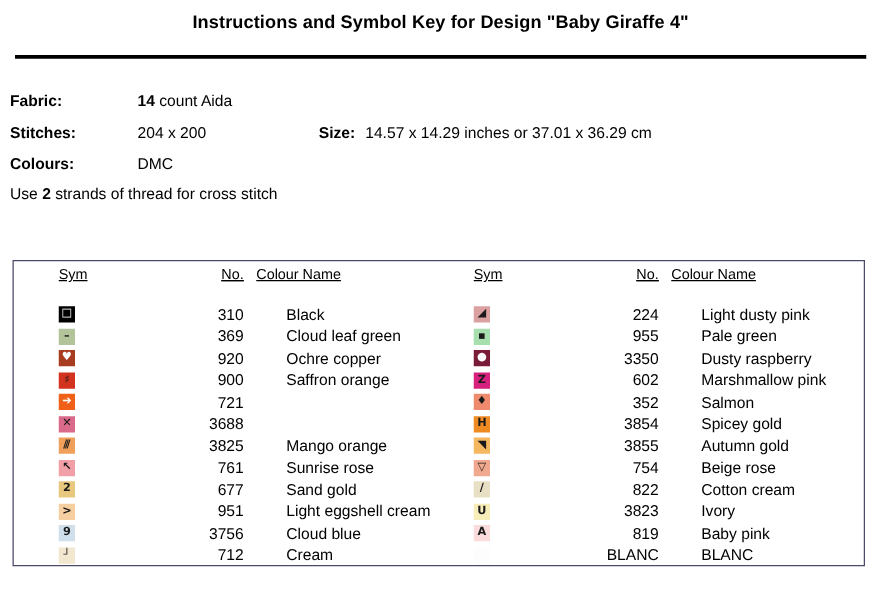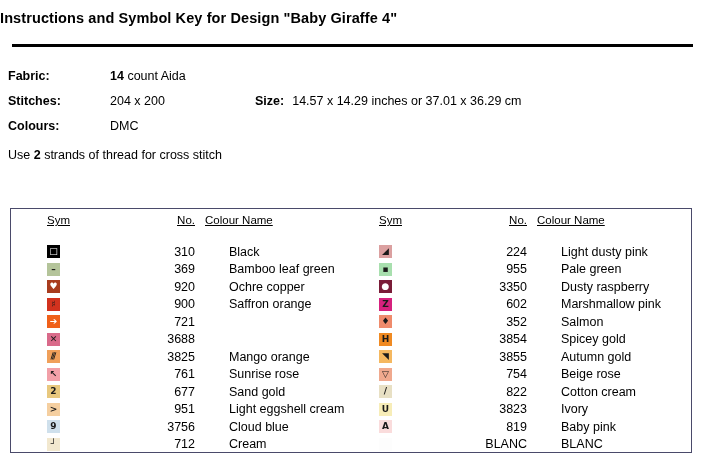--- a/index.html
+++ b/index.html
@@ -11,20 +11,21 @@
     width: 705px;
     height: 471px;
     font-family: "Liberation Sans", sans-serif;
     color: #000000;
     overflow: hidden;
     position: relative;
   }
 
   
   .doc-title {
+    text-align: center;
     font-size: 14.5px;
     font-weight: bold;
     letter-spacing: 0.1px;
     margin: 0;
     padding-top: 10px;
   }
 
   
   .top-rule {
     height: 3px;
@@ -32,21 +33,21 @@
     margin: 18px 12px 0 12px;
   }
 
   
   .info-block {
     padding: 16px 0 0 0;
     font-size: 12.5px;
   }
   .info-row {
     display: flex;
-    align-items: center;
+    align-items: flex-end;
     height: 25px;
   }
   .info-label {
     font-weight: bold;
     width: 110px;
     padding-left: 8px;
     box-sizing: border-box;
   }
   .info-value {
     width: 145px;
@@ -185,21 +186,21 @@
               <span class="swatch" style="background: rgb(0, 0, 0); color: rgb(255, 255, 255);">□</span>
             </div>
             <div class="c-no">310</div>
             <div class="c-name">Black</div>
           </div>
           <div class="key-row">
             <div class="c-sym">
               <span class="swatch" style="background: rgb(180, 196, 154); color: rgb(26, 26, 26);">–</span>
             </div>
             <div class="c-no">369</div>
-            <div class="c-name">Bamboo leaf green</div>
+            <div class="c-name">Cloud leaf green</div>
           </div>
           <div class="key-row">
             <div class="c-sym">
               <span class="swatch" style="background: rgb(168, 60, 30); color: rgb(255, 255, 255);">♥</span>
             </div>
             <div class="c-no">920</div>
             <div class="c-name">Ochre copper</div>
           </div>
           <div class="key-row">
             <div class="c-sym">

